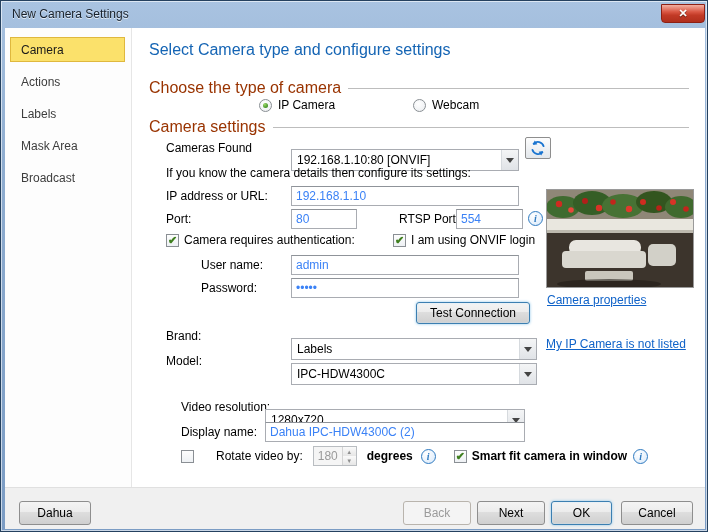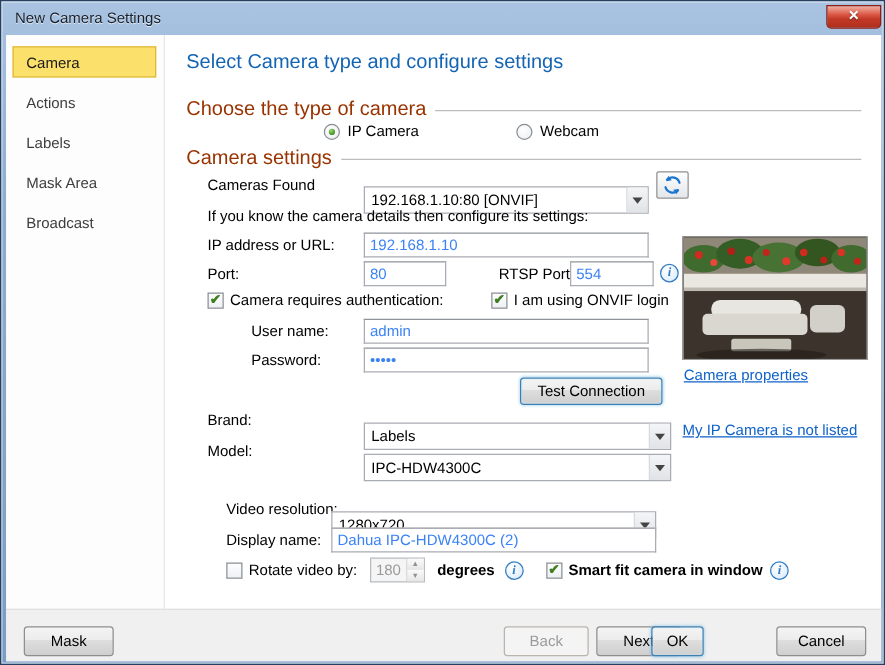--- a/index.html
+++ b/index.html
@@ -188,21 +188,21 @@
       <span class="cval">1280x720</span>
       <span class="cbtn">
           <span class="tri"></span>
         </span>
     </div>
     <span class="lbl" style="left:176px; top:397px;">Display name:</span>
     <input class="inp" style="left: 260px; top: 394px; width: 260px;" value="Dahua IPC-HDW4300C (2)">
 
     <div class="rotrow">
       <span class="cbx" style="color:transparent;"></span>
-      <span style="margin-left:5px;text-align:right;">Rotate video by:</span>
+      <span style="margin-left:22px;text-align:right;">Rotate video by:</span>
       <span class="spinner" style="margin-left:10px;">
         <span class="num">180</span>
         <span class="sbtns">
           <span class="sbtn">▲</span>
           <span class="sbtn">▼</span>
         </span>
       </span>
       <span style="margin-left:10px; font-weight:bold;">degrees</span>
       <span class="info inline" style="margin-left:8px;">i</span>
       <span class="cbx" style="margin-left:18px;">
@@ -237,21 +237,21 @@
         <rect x="15" y="61" width="84" height="17" rx="4" fill="#d9d7cf"></rect>
         <rect x="101" y="54" width="28" height="22" rx="5" fill="#d2d0c8"></rect>
         <rect x="38" y="81" width="48" height="10" rx="2" fill="#c9c6bc"></rect>
         <ellipse cx="62" cy="94" rx="52" ry="5" fill="#221d18" opacity="0.6"></ellipse>
       </svg>
     </div>
     <span class="link" style="left:542px; top:265px;">Camera properties</span>
     <span class="link" style="left:541px; top:309px;">My IP Camera is not listed</span>
 
     <div class="footer">
-      <div class="btn" style="left:14px; top:13px; width:72px;"><span>Mask</span></div>
+      <div class="btn" style="left:14px; top:13px; width:72px;"><span>Dahua</span></div>
       <div class="btn disabled" style="left:398px; top:13px; width:68px;"><span>Back</span></div>
       <div class="btn" style="left:472px; top:13px; width:68px;"><span>Next</span></div>
-      <div class="btn default" style="left:516px; top:13px; width:42px;"><span>OK</span></div>
+      <div class="btn default" style="left:546px; top:13px; width:61px;"><span>OK</span></div>
       <div class="btn" style="left:616px; top:13px; width:72px;"><span>Cancel</span></div>
     </div>
 
   </div>
 </div>
 
 </body></html>

